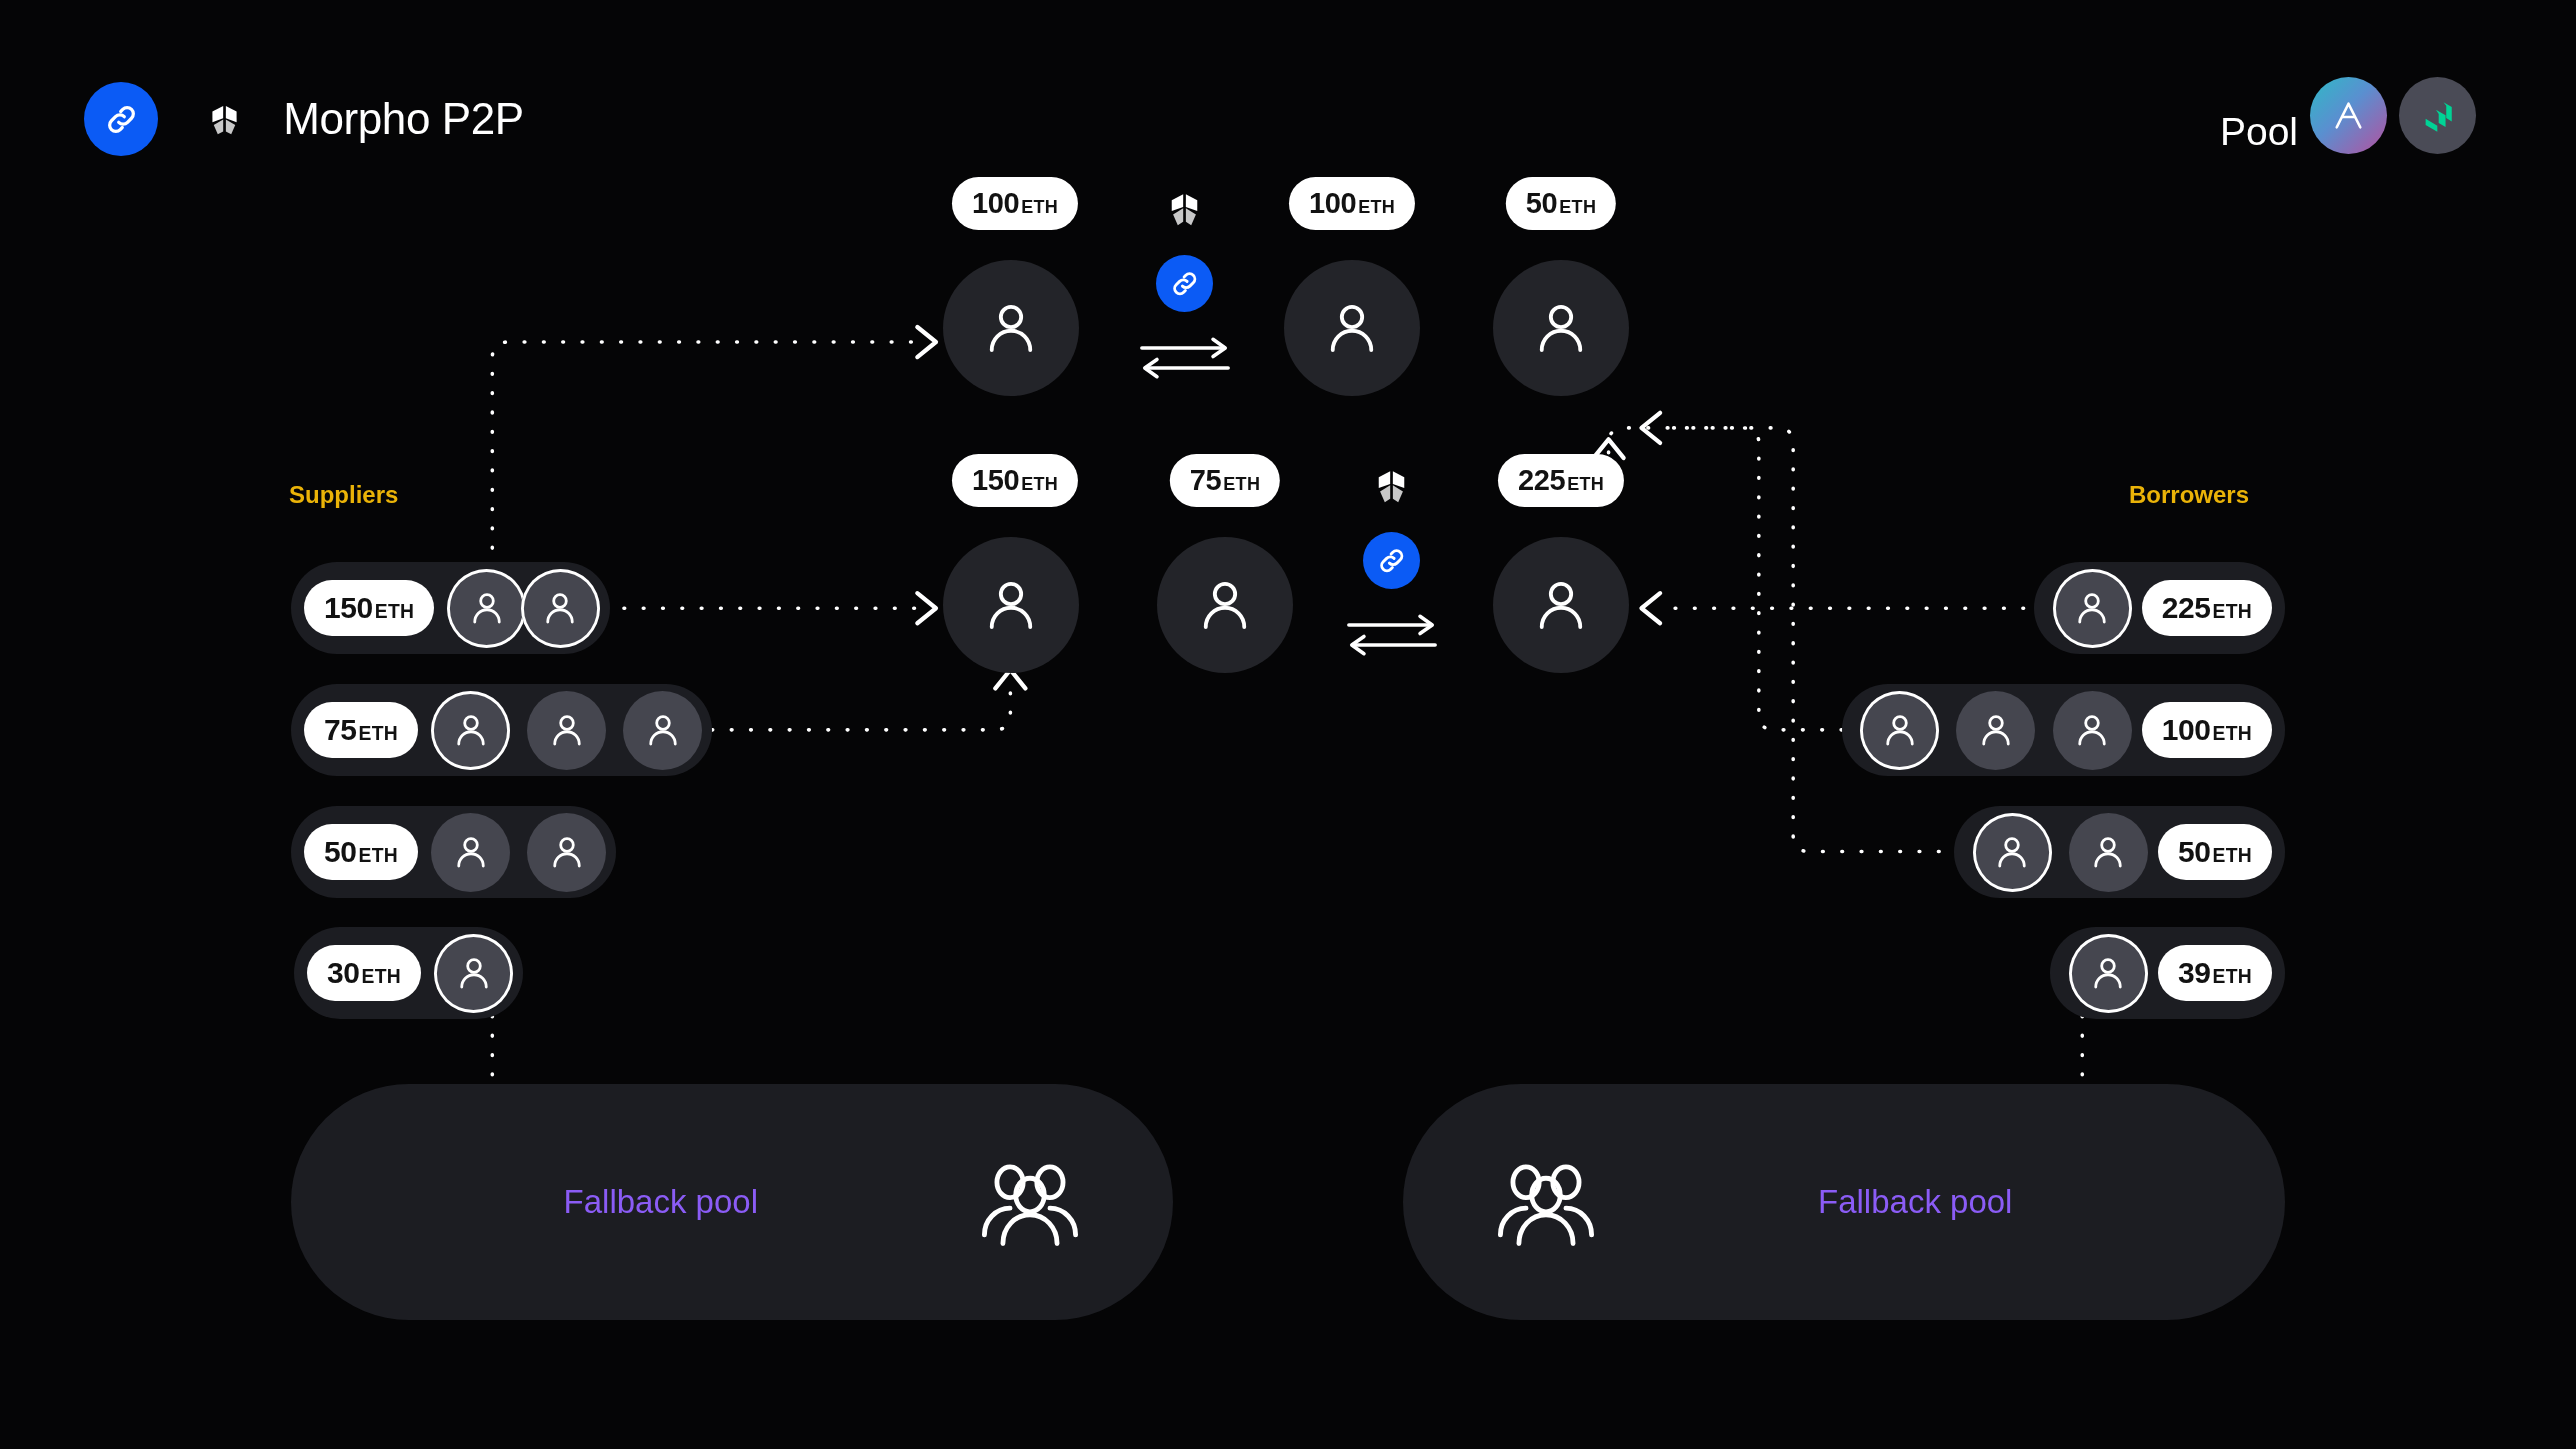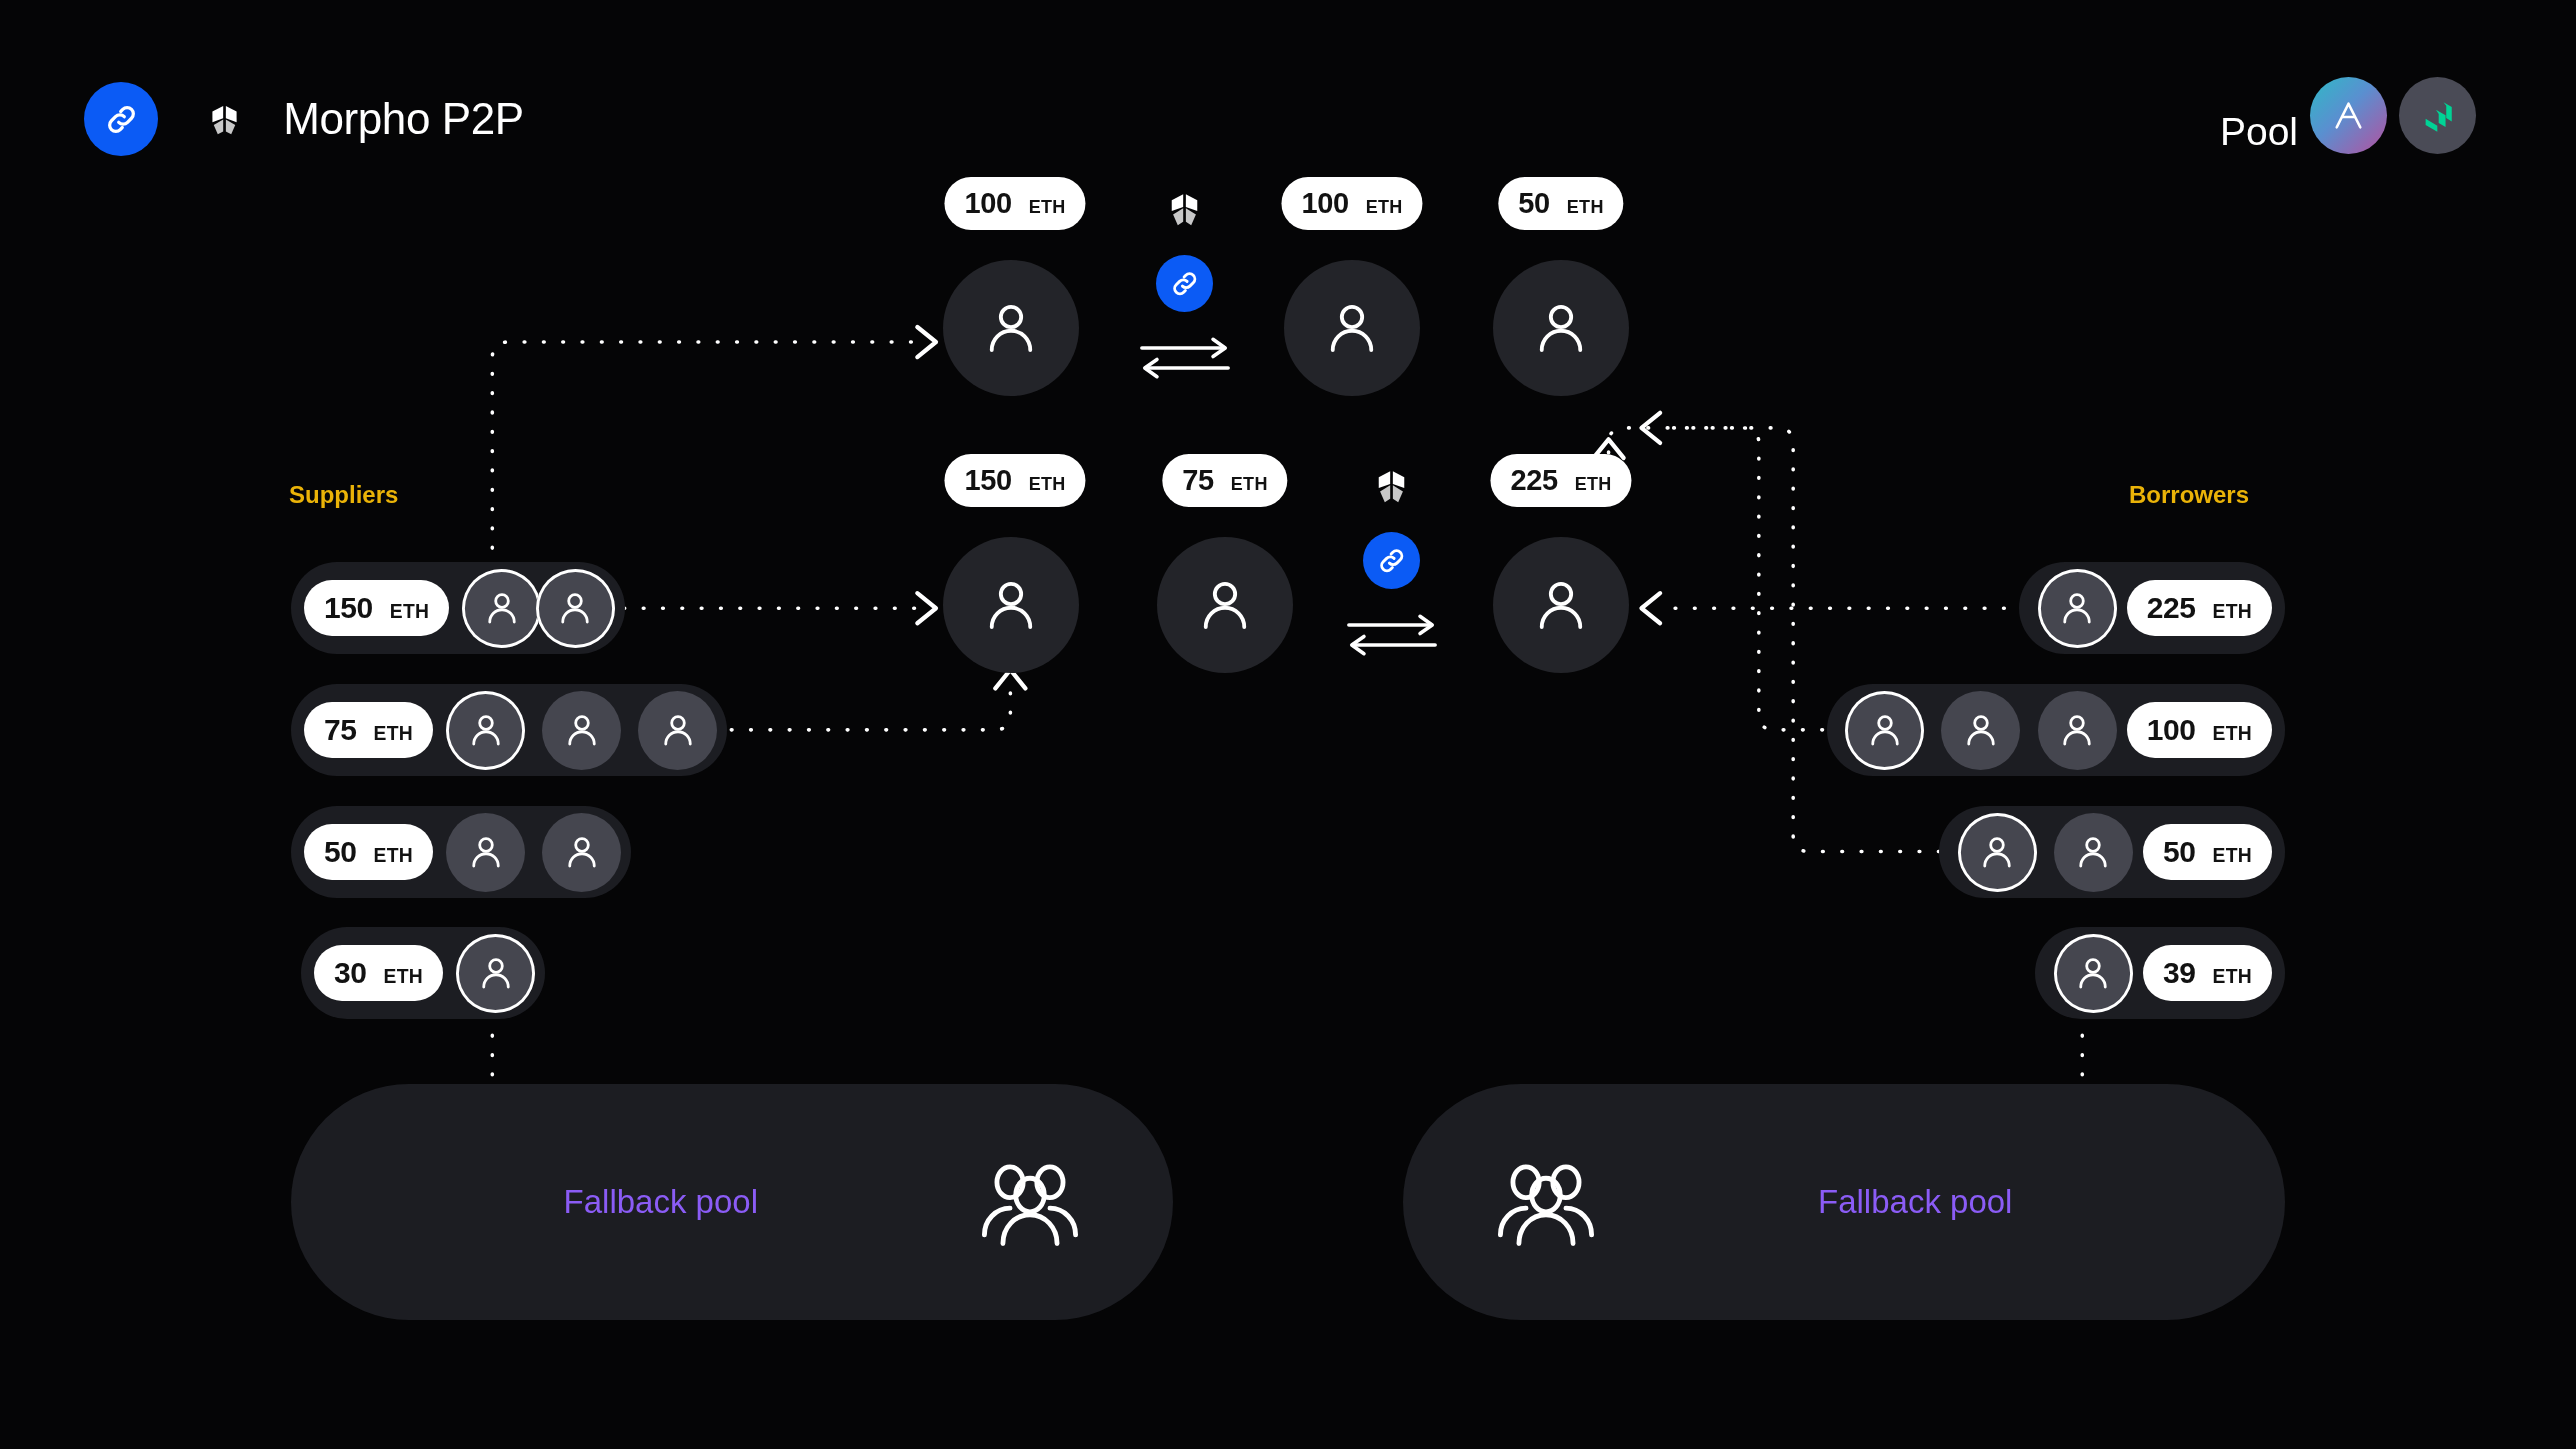--- a/index.html
+++ b/index.html
@@ -33,21 +33,21 @@
   .col-borrowers { left: 2129px; top: 481px; }
 
   
   .pill {
     position: absolute; height: 92px; border-radius: 46px; background: #1C1D22;
     display: flex; align-items: center; padding: 0 13px; gap: 0;
   }
   .pill.right { justify-content: flex-end; }
   .amt-badge {
     background: #ffffff; border-radius: 37px; height: 56px;
-    display: flex; align-items: baseline; justify-content: center; gap: 17px;
+    display: flex; align-items: baseline; justify-content: center; gap: 2px;
     padding: 0 20px; white-space: nowrap;
   }
   .amt-badge .num { color: #121212; font-size: 30px; font-weight: 700; letter-spacing: -0.4px; line-height: 56px; }
   .amt-badge .unit { color: #121212; font-size: 19.3px; font-weight: 700; letter-spacing: 0.3px; line-height: 56px; }
 
   .avatar {
     width: 79px; height: 79px; border-radius: 50%; background: #45464F;
     display: flex; align-items: center; justify-content: center; flex: 0 0 auto;
     margin-left: -2.9px; margin-right: -2.9px;
   }
@@ -221,21 +221,21 @@
         </svg>
     </span>
     <span class="avatar" style="margin-left:20px;">
       <svg viewBox="0 0 24 24" fill="none" stroke="#fff" stroke-width="1.6" stroke-linecap="round">
           <circle cx="12" cy="8" r="3.6"></circle>
           <path d="M5 20a7 7 0 0 1 14 0"></path>
         </svg>
     </span>
   </div>
 
-  <div class="pill" style="left:301px; top:927px;">
+  <div class="pill" style="left:294px; top:927px;">
     <span class="amt-badge">
       <span class="num">30</span>
       <span class="unit">ETH</span>
     </span>
     <span class="avatar ringed gap-l">
       <svg viewBox="0 0 24 24" fill="none" stroke="#fff" stroke-width="1.6" stroke-linecap="round">
           <circle cx="12" cy="8" r="3.6"></circle>
           <path d="M5 20a7 7 0 0 1 14 0"></path>
         </svg>
     </span>

